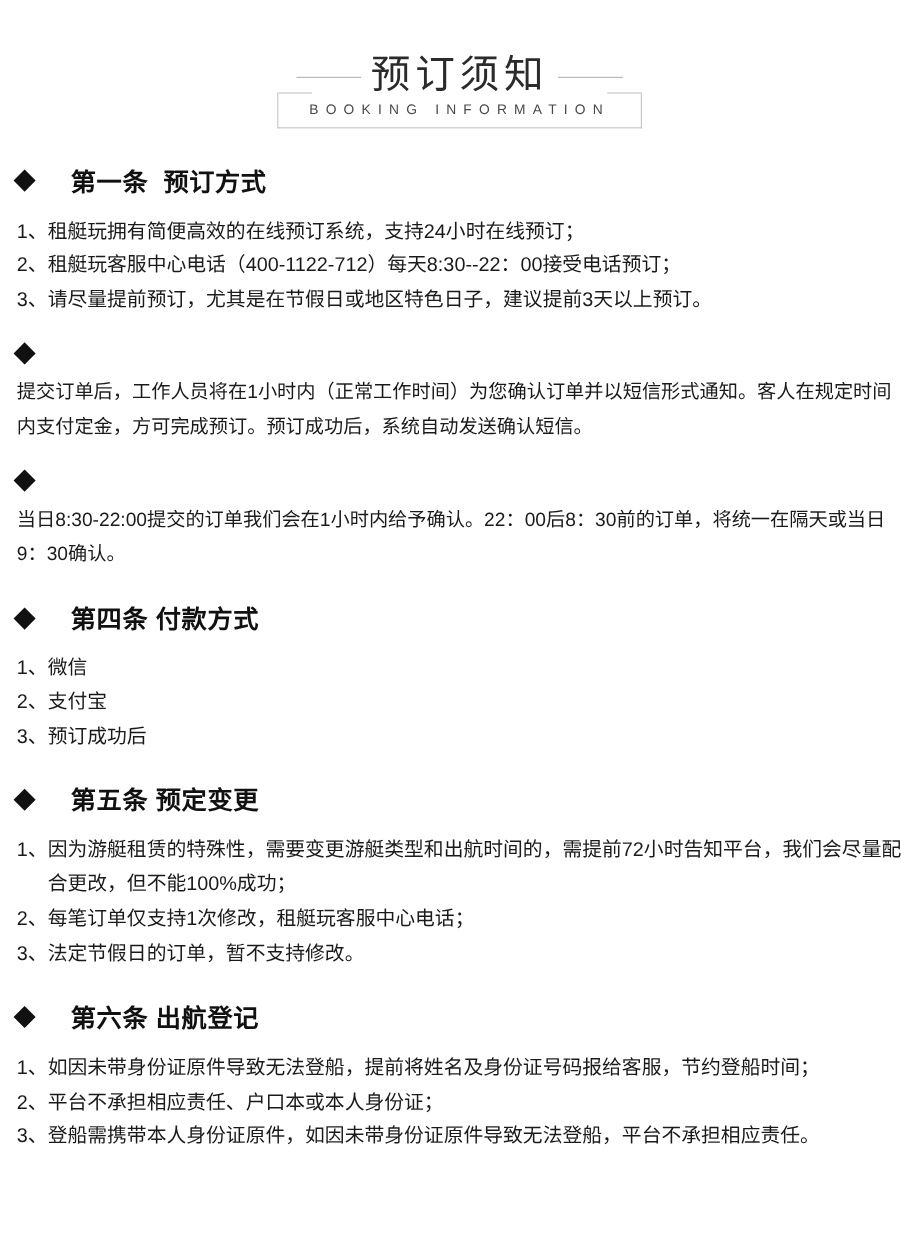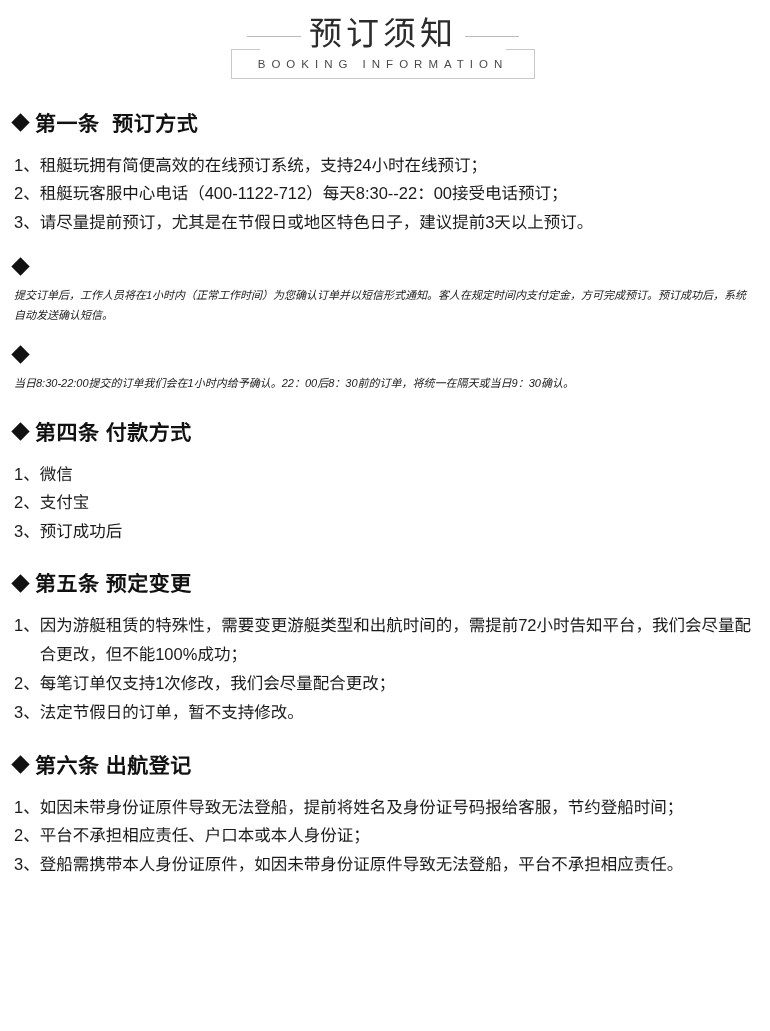--- a/index.html
+++ b/index.html
@@ -11,20 +11,21 @@
     width: 770px;
     min-height: 1031px;
     font-family: "Liberation Sans", "DejaVu Sans", sans-serif;
     color: #1a1a1a;
     -webkit-font-smoothing: antialiased;
   }
   .page {
     width: 770px;
     box-sizing: border-box;
     padding: 0 18px 10px 14px;
+    margin-top: 28px;
   }
 
   
   .doc-header {
     text-align: center;
     padding-top: 14px;
     padding-bottom: 6px;
   }
   .header-title {
     font-size: 33px;
@@ -81,20 +82,21 @@
     margin: 0 0 4px 0;
   }
   .section-heading {
     display: flex;
     align-items: center;
     font-size: 21px;
     font-weight: bold;
     color: #111;
     margin: 22px 0 14px 0;
     letter-spacing: 0.5px;
+    gap: 24px;
   }
   .diamond-icon {
     display: inline-block;
     width: 13px;
     height: 13px;
     background: #111;
     transform: rotate(45deg);
     margin-right: 8px;
     flex: 0 0 auto;
     position: relative;
@@ -116,24 +118,23 @@
   .li-num {
     flex: 0 0 auto;
     white-space: pre;
   }
   .li-text {
     flex: 1 1 auto;
   }
   .list.compact li { line-height: 1.72; }
 
   .block-para {
-    font-size: 11px;
+    font-size: 16px;
     line-height: 1.78;
     margin: 0;
-    font-style: italic;
   }
 </style>
 </head>
 <body>
 
 <div class="page">
 
   <div class="doc-header">
     <div class="title-wrap">
       <span class="title-rule-left"></span>
@@ -208,21 +209,21 @@
       <span class="diamond-icon"></span>
       <span class="heading-text">第五条 预定变更</span>
     </div>
     <ul class="list">
       <li>
         <span class="li-num">1、</span>
         <span class="li-text">因为游艇租赁的特殊性，需要变更游艇类型和出航时间的，需提前72小时告知平台，我们会尽量配合更改，但不能100%成功；</span>
       </li>
       <li>
         <span class="li-num">2、</span>
-        <span class="li-text">每笔订单仅支持1次修改，我们会尽量配合更改；</span>
+        <span class="li-text">每笔订单仅支持1次修改，租艇玩客服中心电话；</span>
       </li>
       <li>
         <span class="li-num">3、</span>
         <span class="li-text">法定节假日的订单，暂不支持修改。</span>
       </li>
     </ul>
   </div>
 
   <div class="section">
     <div class="section-heading">

